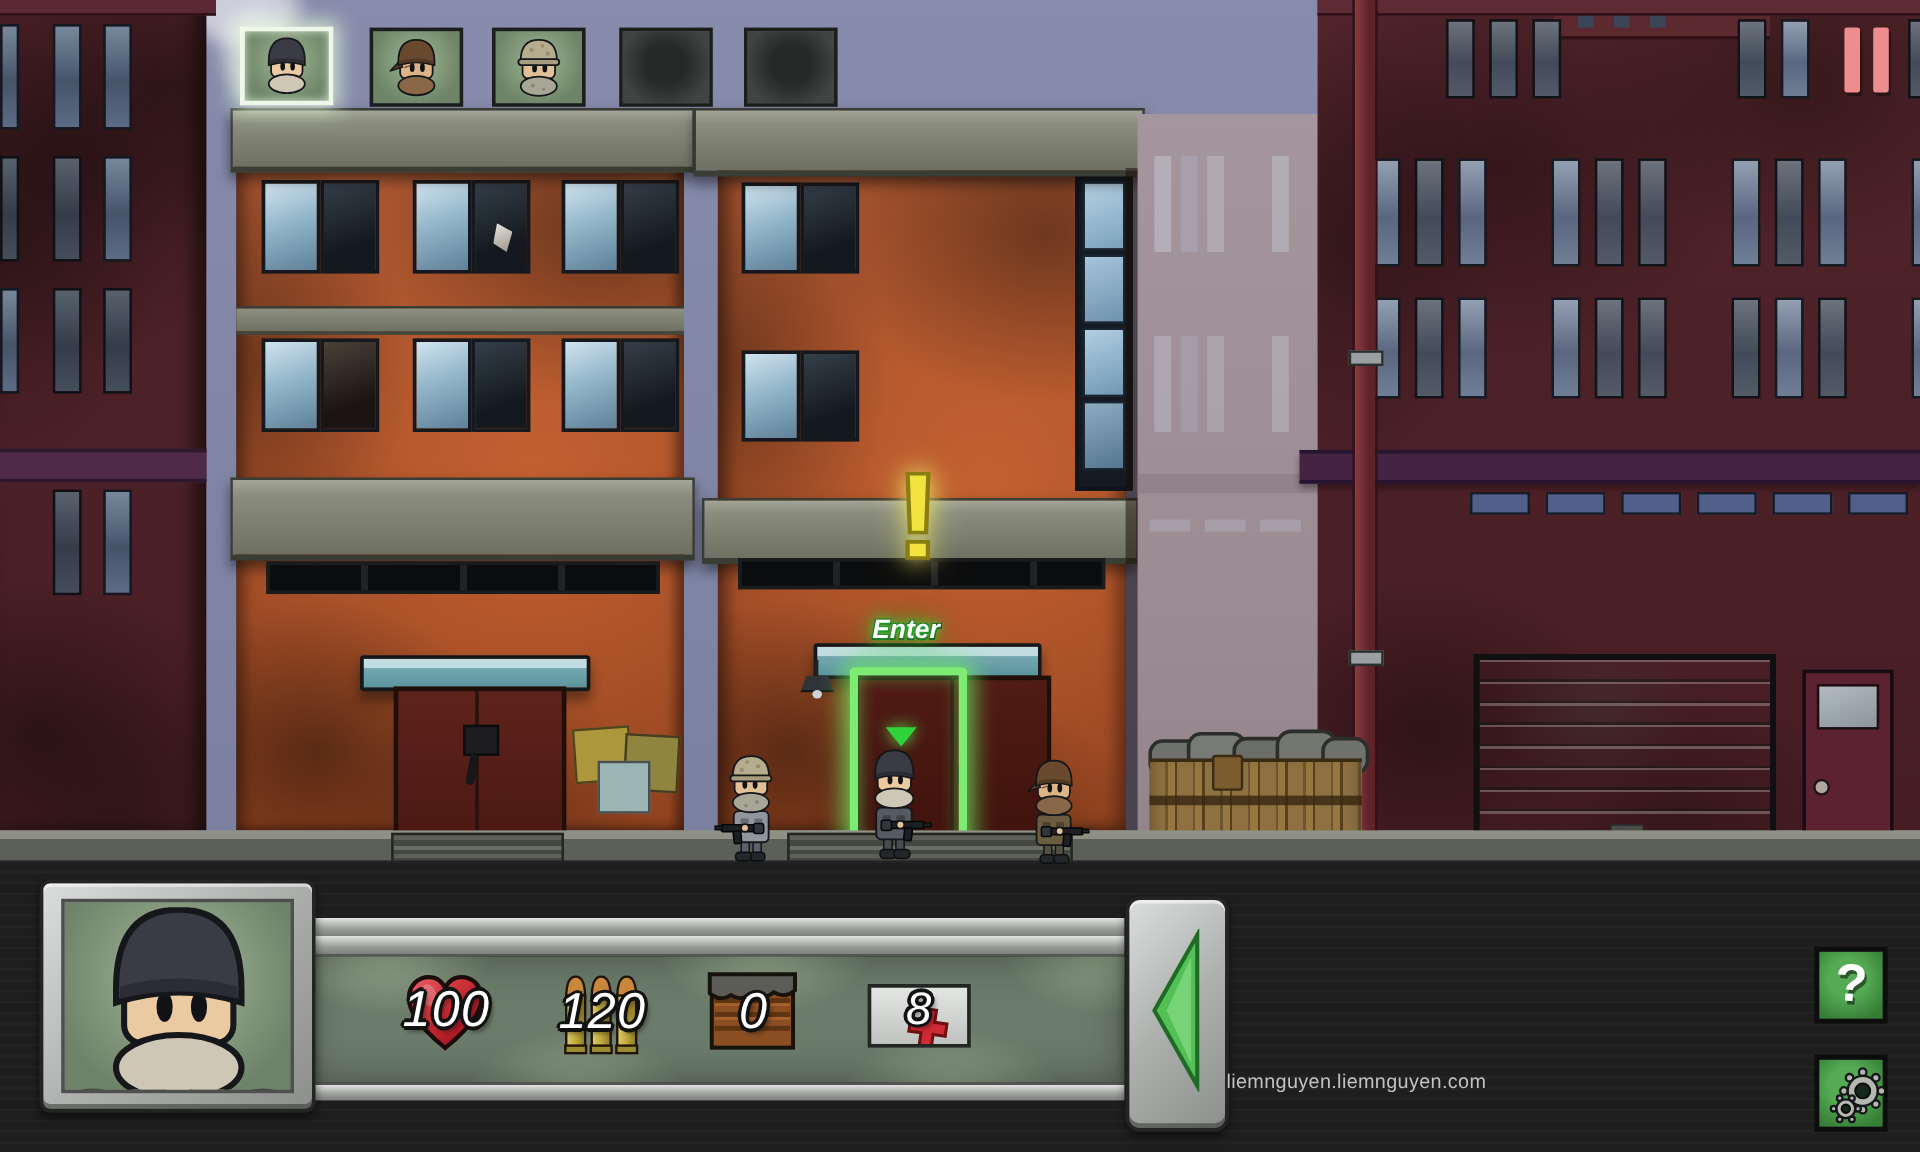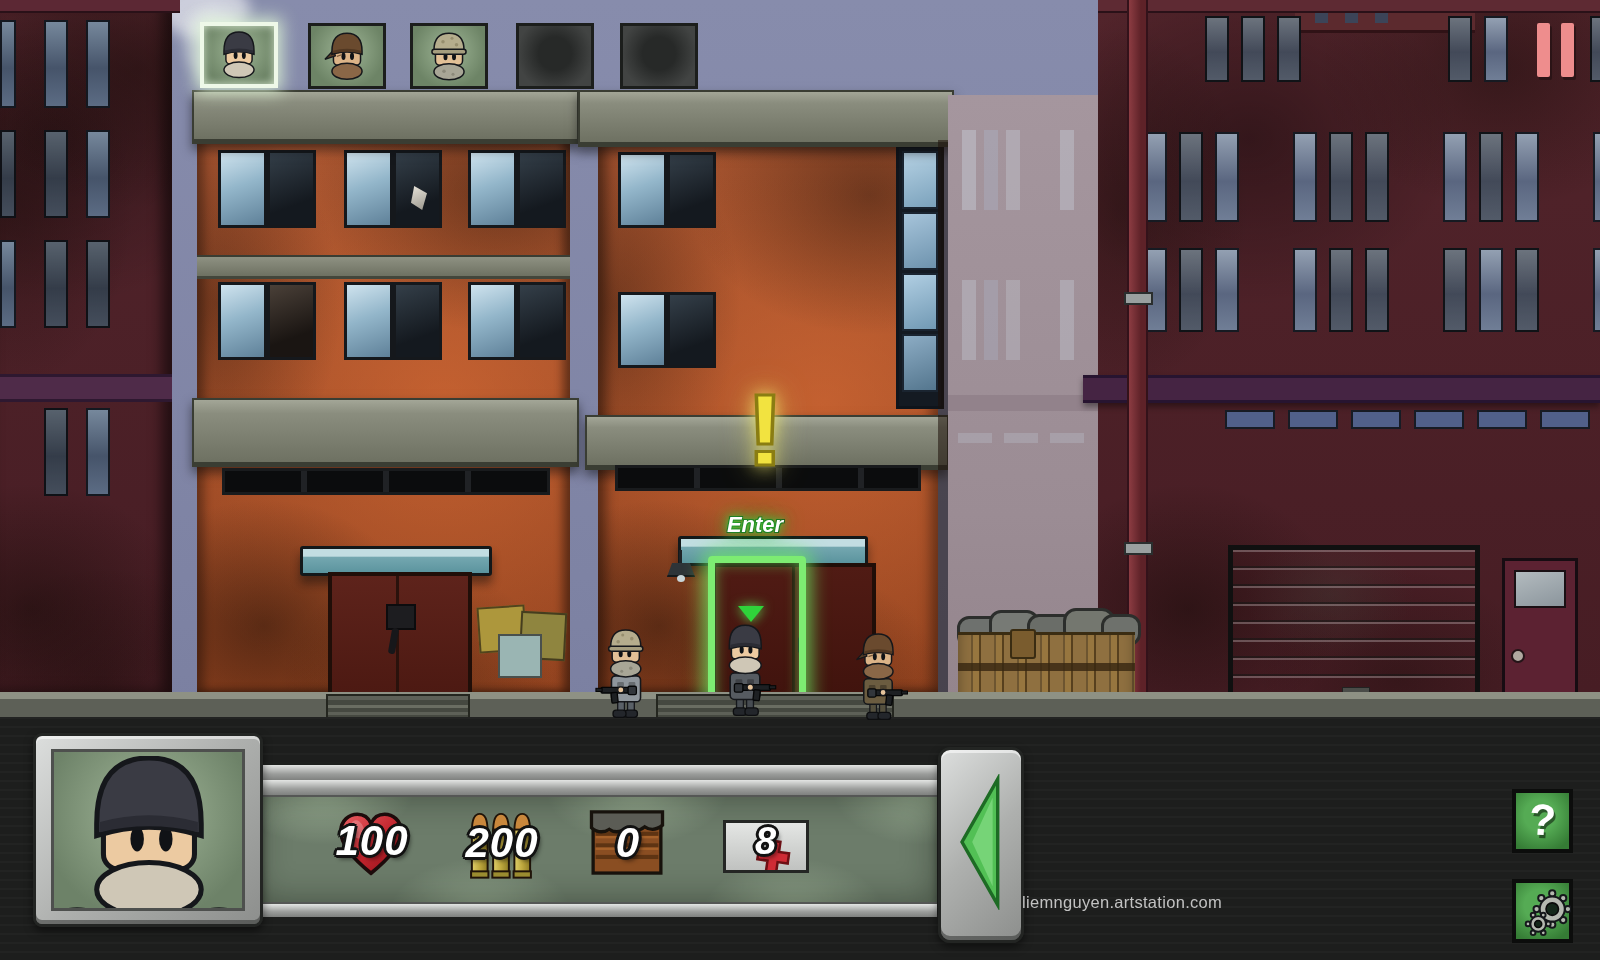--- a/index.html
+++ b/index.html
@@ -44,21 +44,21 @@
   .silver{background:linear-gradient(135deg,#dcdedd,#aeb0ae 50%,#8d8f8d);border:3px solid #232523;}
   .rail{background:linear-gradient(180deg,#e3e5e3,#9b9d9b 60%,#7f817f);}
   .panel-green{background:
       radial-gradient(130px 80px at 10% -8%,  rgba(195,220,185,.55), transparent 70%),
       radial-gradient(130px 80px at 33% 112%, rgba(195,220,185,.45), transparent 70%),
       radial-gradient(130px 80px at 56% -8%,  rgba(195,220,185,.5),  transparent 70%),
       radial-gradient(130px 80px at 79% 112%, rgba(195,220,185,.45), transparent 70%),
       radial-gradient(130px 80px at 98% -8%,  rgba(195,220,185,.5),  transparent 70%),
       #6c7c6a;
       box-shadow:inset 0 0 34px rgba(20,26,18,.45);}
-  .stat-num{font-weight:bold;font-style:italic;font-size:42px;color:#fff;text-align:center;letter-spacing:1px;
+  .stat-num{font-weight:normal;font-style:italic;font-size:42px;color:#fff;text-align:center;letter-spacing:1px;
       text-shadow:-3px 0 0 #121212,3px 0 0 #121212,0 -3px 0 #121212,0 3px 0 #121212,
                   -2px -2px 0 #121212,2px 2px 0 #121212,-2px 2px 0 #121212,2px -2px 0 #121212,
                   3px 4px 4px rgba(0,0,0,.5);}
   .slot{width:78px;height:66px;border:3px solid #1c1e1c;box-sizing:border-box;}
   .slot-green{background:radial-gradient(circle at 50% 42%, #8ba283 0 30%, #6d8466 75%);}
   .slot-empty{background:radial-gradient(circle at 50% 46%, #272928 0 34%, #424443 78%);}
   .slot.selected{border:4px solid #eef8e8;box-shadow:0 0 16px 4px rgba(225,248,214,.85), inset 0 0 8px rgba(235,250,228,.8);}
   .gbtn{background:radial-gradient(circle at 45% 40%, #55ab54 0 35%, #357c35 85%);border:4px solid #0c0d0c;box-sizing:border-box;}
   .pausebar{width:13px;height:54px;background:#ee8d8d;border-radius:2px;box-shadow:2px 3px 0 rgba(20,10,10,.45);}
   .enter-label{font-weight:bold;font-style:italic;font-size:22px;color:#fff;
@@ -407,21 +407,21 @@
       <path d="M2 32 Q2 10 12 10 Q22 10 22 32 Z" fill="#c9873c" stroke="#201409" stroke-width="2.5"></path>
       <rect x="2" y="30" width="20" height="55" fill="url(#gBrass)" stroke="#201409" stroke-width="2.5"></rect>
       <rect x="1" y="83" width="22" height="8" fill="#9a8c30" stroke="#201409" stroke-width="2.5"></rect>
     </g>
     <g transform="translate(54,0)">
       <path d="M2 32 Q2 10 12 10 Q22 10 22 32 Z" fill="#c9873c" stroke="#201409" stroke-width="2.5"></path>
       <rect x="2" y="30" width="20" height="55" fill="url(#gBrass)" stroke="#201409" stroke-width="2.5"></rect>
       <rect x="1" y="83" width="22" height="8" fill="#9a8c30" stroke="#201409" stroke-width="2.5"></rect>
     </g>
   </svg>
-  <div class="abs stat-num" style="left:432px;top:819px;width:140px;">200</div>
+  <div class="abs stat-num" style="left:432px;top:819px;width:140px;">120</div>
 
   <svg class="abs" viewBox="0 0 92 82" style="left:589px;top:807px;width:76px;height:71px;">
     <rect x="5" y="8" width="82" height="70" fill="#8a4e22" stroke="#17120c" stroke-width="4"></rect>
     <rect x="8" y="28" width="76" height="5" fill="#5e3413"></rect>
     <rect x="8" y="42" width="76" height="5" fill="#5e3413"></rect>
     <rect x="8" y="56" width="76" height="5" fill="#5e3413"></rect>
     <rect x="8" y="33" width="76" height="3" fill="#b06a2e" opacity=".7"></rect>
     <rect x="8" y="47" width="76" height="3" fill="#b06a2e" opacity=".7"></rect>
     <path d="M3 4 h86 v16 q-11 9 -21.5 2 q-11 9 -21.5 1 q-11 9 -21.5 2 q-11 7 -21.5 -2 Z" fill="#5b5c55" stroke="#17120c" stroke-width="4"></path>
   </svg>
@@ -446,21 +446,21 @@
     </div>
   </div>
 
   <div class="abs silver" style="left:938px;top:747px;width:80px;height:190px;border-radius:12px;box-shadow:inset 0 3px 0 rgba(255,255,255,.55), inset 0 -4px 0 rgba(40,42,40,.5), 0 4px 8px rgba(0,0,0,.5);">
     <svg viewBox="0 0 60 160" style="position:absolute;left:10px;top:24px;width:56px;height:136px;">
       <polygon points="52,6 10,80 52,154" fill="#52c055" stroke="#1d6b24" stroke-width="4"></polygon>
       <polygon points="46,28 22,80 46,132" fill="#8adf8b" opacity=".65"></polygon>
     </svg>
   </div>
 
-  <div class="abs watermark" style="left:1022px;top:893px;width:280px;">liemnguyen.artstation.com</div>
+  <div class="abs watermark" style="left:1022px;top:893px;width:280px;">liemnguyen.liemnguyen.com</div>
 
   <div class="abs gbtn" style="left:1512px;top:789px;width:61px;height:64px;">
     <div class="help-q" style="position:absolute;left:0;top:2px;width:100%;text-align:center;">?</div>
   </div>
 
   <div class="abs gbtn" style="left:1512px;top:879px;width:61px;height:64px;">
     <svg viewBox="0 0 64 64" style="position:absolute;left:5px;top:4px;width:50px;height:52px;">
       <g fill="#b4b8b0" stroke="#15171b" stroke-width="2.5">
         <circle cx="60" cy="27" r="4"></circle>
           <circle cx="54" cy="13" r="4"></circle>

